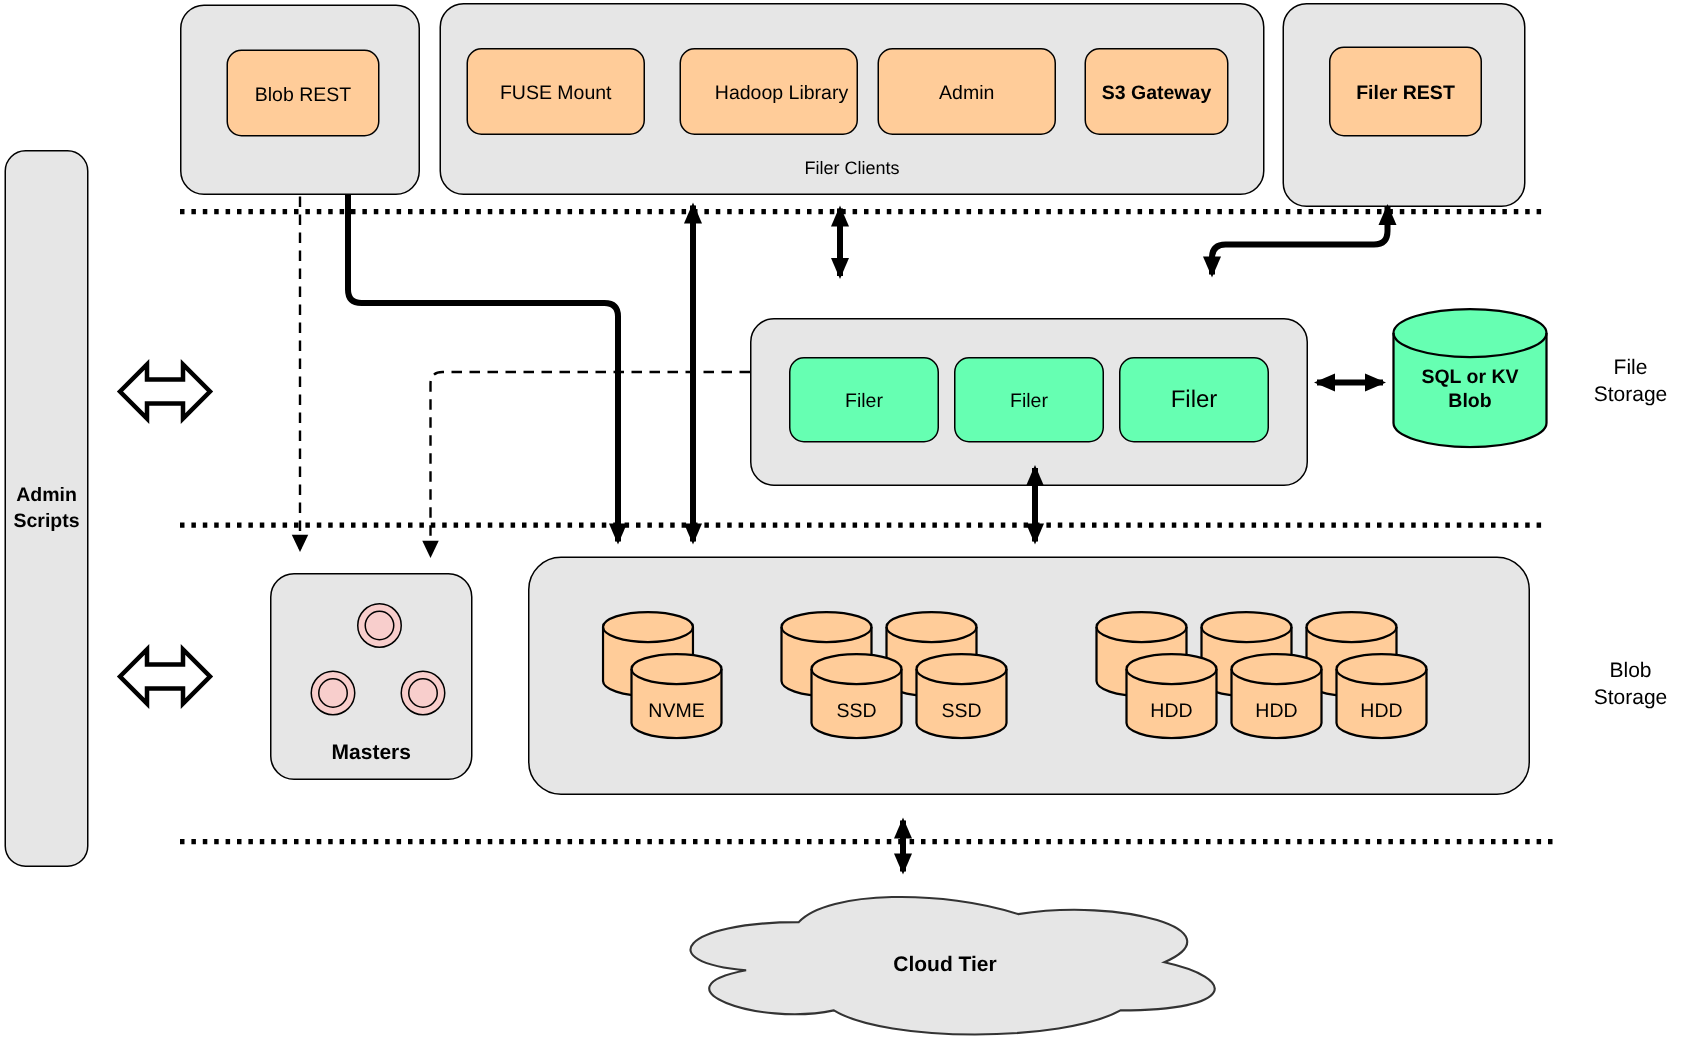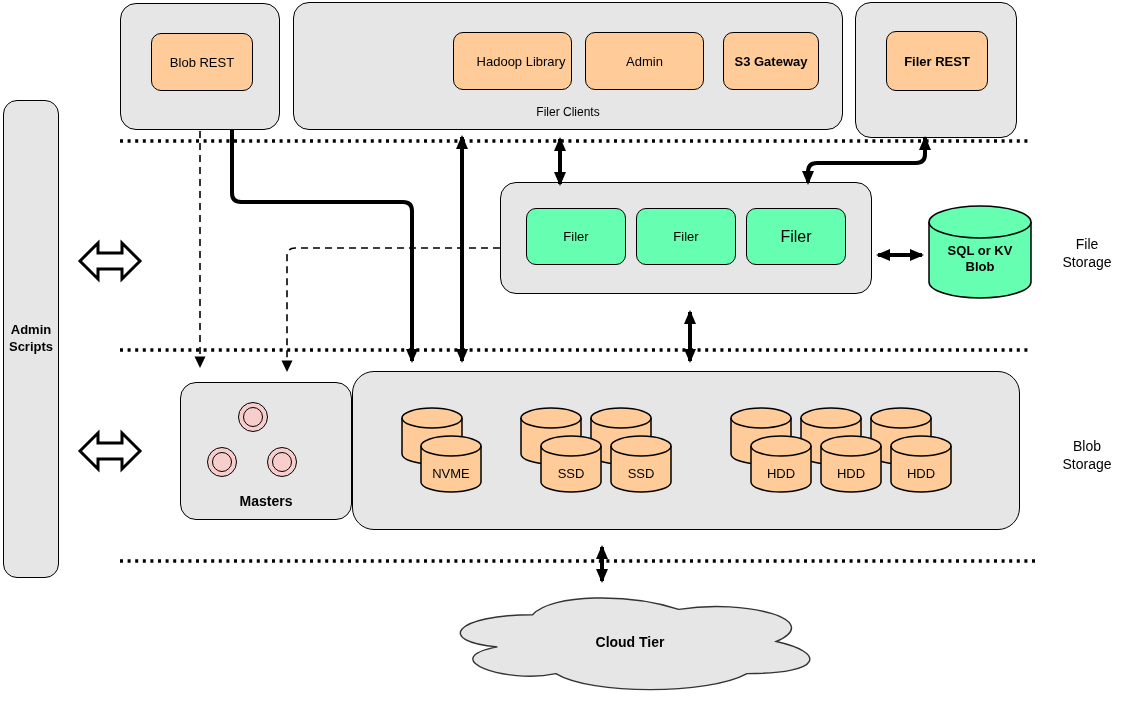--- a/index.html
+++ b/index.html
@@ -59,47 +59,48 @@
 
   <div class="group" style="left:3px; top:100px; width:56px; height:478px; border-radius:14px;">
     <div class="vcenter-label" style="padding:0 18px;">Admin Scripts</div>
   </div>
 
   <div class="group" style="left:120px; top:3px; width:160px; height:127px;">
     <div class="node orange" style="left:30px; top:29px; width:102px; height:58px;">Blob REST</div>
   </div>
 
   <div class="group" style="left:293px; top:2px; width:550px; height:128px;">
+    <div class="node orange" style="left:17px; top:29px; width:119px; height:58px;">FUSE Mount</div>
     <div class="node orange" style="left:159px; top:29px; width:119px; height:58px;padding-left:17px;">Hadoop Library</div>
     <div class="node orange" style="left:291px; top:29px; width:119px; height:58px;">Admin</div>
     <div class="node orange" style="left:429px; top:29px; width:96px; height:58px;font-weight:bold;">S3 Gateway</div>
     <div class="caption" style="top:102px;">Filer Clients</div>
   </div>
 
   <div class="group" style="left:855px; top:2px; width:162px; height:136px;font-weight:bold;">
     <div class="node orange" style="left:30px; top:28px; width:102px; height:60px;">Filer REST</div>
   </div>
 
-  <div class="group" style="left:500px; top:182px; width:372px; height:112px;">
+  <div class="group" style="left:500px; top:212px; width:372px; height:112px;">
     <div class="node green" style="left:25px; top:25px; width:100px; height:57px;">Filer</div>
     <div class="node green" style="left:135px; top:25px; width:100px; height:57px;">Filer</div>
     <div class="node green" style="left:245px; top:25px; width:100px; height:57px; font-size:16px;">Filer</div>
   </div>
 
   <div style="position:absolute; left:928px; top:205px; width:104px; height:94px;">
     <svg width="104" height="94" viewBox="0 0 104 94">
       <path d="M1,17 A51,16 0 0 1 103,17 L103,77 A51,16 0 0 1 1,77 Z" fill="#66ffb2" stroke="#000" stroke-width="1.5"></path>
       <path d="M1,17 A51,16 0 0 0 103,17" fill="none" stroke="#000" stroke-width="1.5"></path>
     </svg>
     <div style="position:absolute; left:10px; top:38px; width:84px; text-align:center; font-weight:bold; font-size:13px; line-height:1.25;">SQL or KV Blob</div>
   </div>
 
   <div class="tier-label" style="left:1050px; top:235px; width:74px;">File Storage</div>
 
-  <div class="group" style="left:180px; top:382px; width:172px; height:138px;">
+  <div class="group" style="left:180px; top:382px; width:135px; height:138px;">
     <div class="ring-outer" style="left:57px; top:19px;">
       <div class="ring-inner"></div>
     </div>
     <div class="ring-outer" style="left:26px; top:64px;">
       <div class="ring-inner"></div>
     </div>
     <div class="ring-outer" style="left:86px; top:64px;">
       <div class="ring-inner"></div>
     </div>
     <div class="masters-label">Masters</div>

